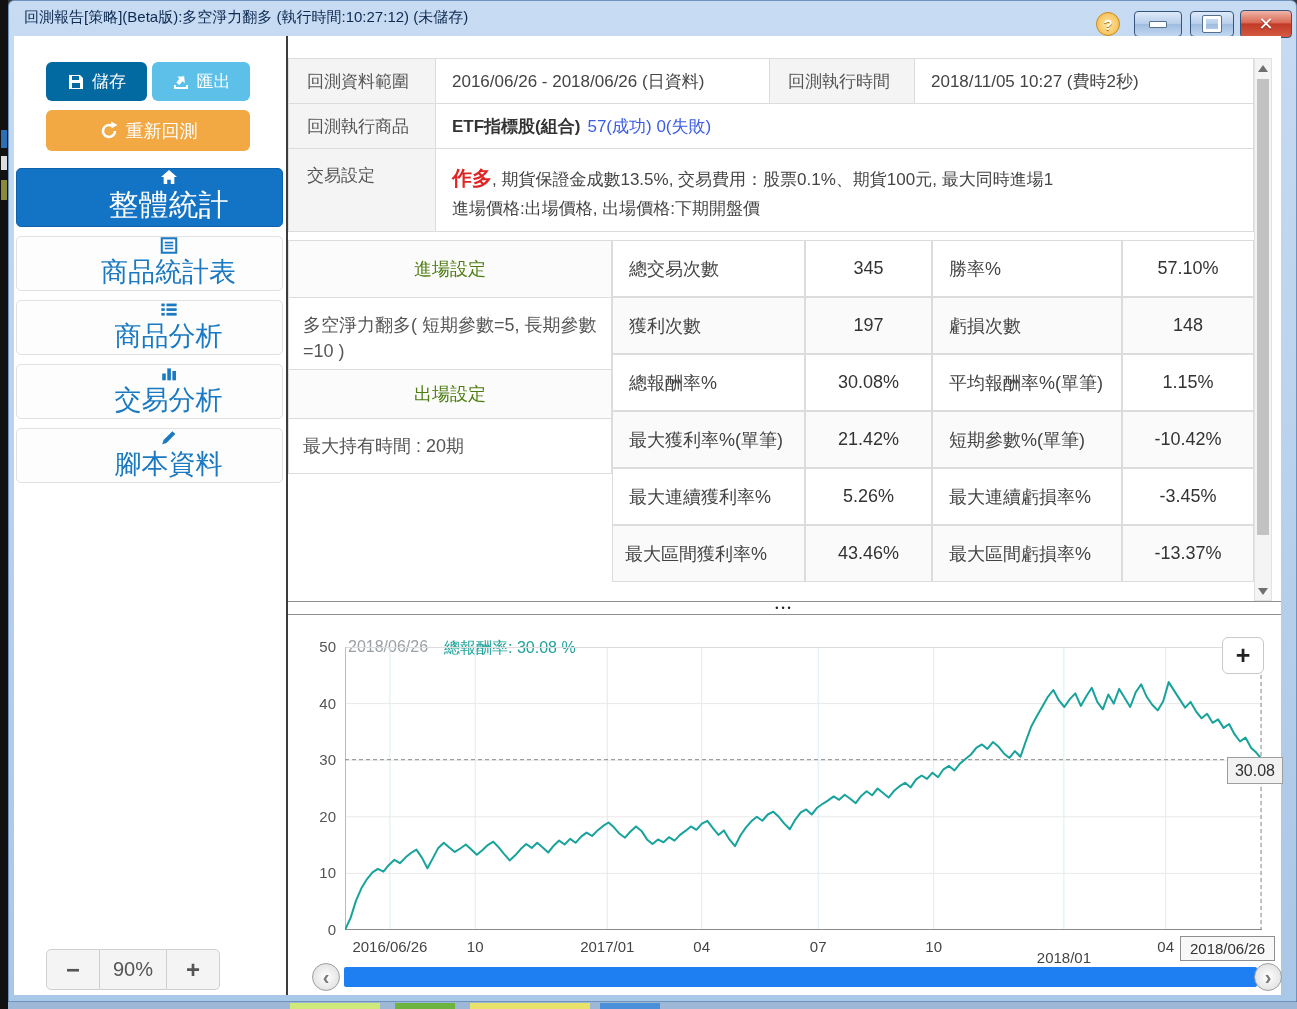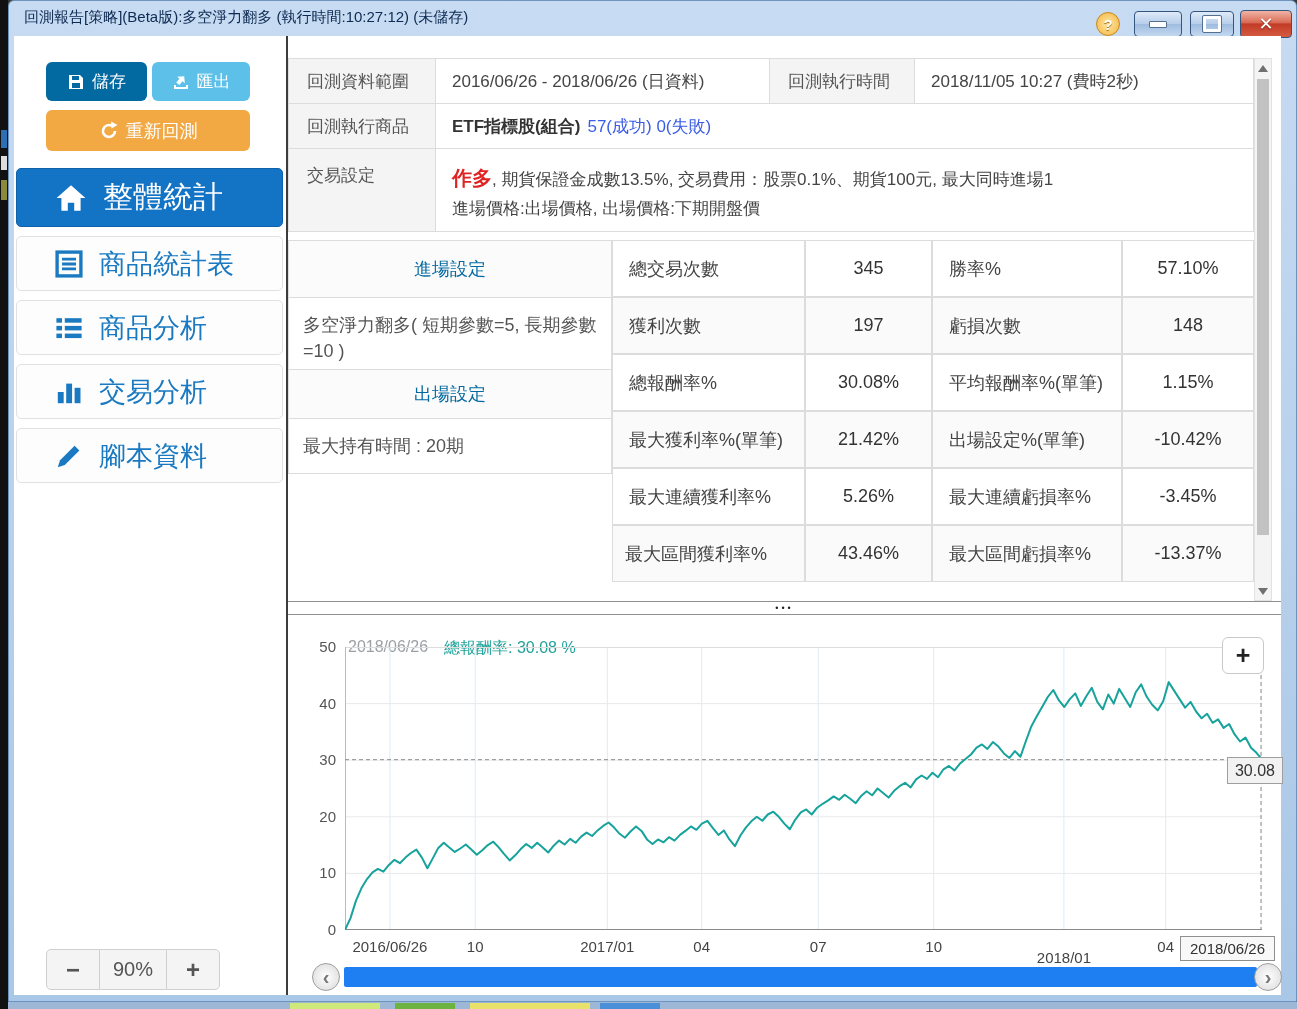--- a/index.html
+++ b/index.html
@@ -33,42 +33,42 @@
   #divider-v{position:absolute;left:272px;top:0;width:2px;height:959px;background:#3c3c3c;}
 
   
   .act-btn{position:absolute;border-radius:6px;color:#fff;display:flex;align-items:center;
            justify-content:center;gap:7px;font-size:17px;cursor:pointer;}
   #btn-save{left:32px;top:26px;width:101px;height:39px;background:#0369a1;}
   #btn-export{left:138px;top:26px;width:98px;height:39px;background:#5cc0e8;}
   #btn-rerun{left:32px;top:74px;width:204px;height:41px;background:#f2a843;font-size:18px;}
   .menu-item{position:absolute;left:2px;width:267px;height:55px;background:#fdfdfd;
              border:1px solid #e1e1e1;border-radius:5px;display:flex;align-items:center;
-             padding-left:38px;box-sizing:border-box;gap:16px;color:#1a79c0;font-size:27px;cursor:pointer;}
+             padding-left:38px;box-sizing:border-box;color:#1a79c0;font-size:27px;cursor:pointer;flex-direction:column;}
   .menu-item.active{background:#1373c5;color:#fff;height:59px;font-size:30px;border:1px solid #0f62aa;}
   .zoombar{position:absolute;left:32px;top:913px;height:41px;display:flex;}
   .zoombar .zcell{height:41px;box-sizing:border-box;border:1px solid #cfcfcf;background:#f4f4f4;
                   display:flex;align-items:center;justify-content:center;color:#555;}
   #zoom-minus{width:54px;border-radius:5px 0 0 5px;font-size:24px;font-weight:bold;}
   #zoom-level{width:66px;border-left:none;border-right:none;font-size:20px;}
   #zoom-plus{width:54px;border-radius:0 5px 5px 0;font-size:24px;font-weight:bold;}
 
   
   #main{position:absolute;left:274px;top:0;width:993px;height:959px;}
   .cell{position:absolute;box-sizing:border-box;border:1px solid #dcdcdc;font-size:17px;color:#555;
         display:flex;align-items:center;}
   .lab{background:#f4f4f4;padding-left:18px;}
   .val{background:#fff;padding-left:16px;color:#444;}
   .center{justify-content:center;padding-left:0;}
   .red{color:#e02222;}
   .blue{color:#3b5ce6;}
   .bold{font-weight:bold;color:#333;}
 
   
-  .shead{background:#fbfbfb;justify-content:center;font-size:18px;color:#0369a1;}
+  .shead{background:#fbfbfb;justify-content:center;font-size:18px;color:#4d7c0f;}
   .scontent{padding:8px 14px;font-size:18px;color:#555;line-height:1.45;align-items:flex-start;padding-top:14px;}
   .stat-lab{background:#fff;font-size:18px;color:#444;padding-left:16px;}
   .stat-val{background:#fff;font-size:18px;color:#333;justify-content:center;}
   .alt{background:#fafafa;}
 
   
   #vscroll{position:absolute;left:966px;top:22px;width:18px;height:543px;background:#f4f4f4;border:1px solid #e2e2e2;box-sizing:border-box;}
   .varrow{position:absolute;left:0;width:16px;height:18px;display:flex;align-items:center;justify-content:center;}
   .tri-up{width:0;height:0;border-left:5px solid transparent;border-right:5px solid transparent;border-bottom:7px solid #707070;}
   .tri-down{width:0;height:0;border-left:5px solid transparent;border-right:5px solid transparent;border-top:7px solid #707070;}
@@ -239,21 +239,21 @@
           <div class="cell stat-lab alt" style="left: 324px; top: 261px; width: 193px; height: 57px;">獲利次數</div>
           <div class="cell stat-val center alt" style="left: 517px; top: 261px; width: 127px; height: 57px;">197</div>
           <div class="cell stat-lab alt" style="left: 644px; top: 261px; width: 190px; height: 57px;">虧損次數</div>
           <div class="cell stat-val center alt" style="left: 834px; top: 261px; width: 132px; height: 57px;">148</div>
           <div class="cell stat-lab" style="left: 324px; top: 318px; width: 193px; height: 57px;">總報酬率%</div>
           <div class="cell stat-val center red" style="left: 517px; top: 318px; width: 127px; height: 57px;">30.08%</div>
           <div class="cell stat-lab" style="left: 644px; top: 318px; width: 190px; height: 57px;">平均報酬率%(單筆)</div>
           <div class="cell stat-val center" style="left: 834px; top: 318px; width: 132px; height: 57px;">1.15%</div>
           <div class="cell stat-lab alt" style="left: 324px; top: 375px; width: 193px; height: 57px;">最大獲利率%(單筆)</div>
           <div class="cell stat-val center alt" style="left: 517px; top: 375px; width: 127px; height: 57px;">21.42%</div>
-          <div class="cell stat-lab alt" style="left: 644px; top: 375px; width: 190px; height: 57px;">出場設定%(單筆)</div>
+          <div class="cell stat-lab alt" style="left: 644px; top: 375px; width: 190px; height: 57px;">短期參數%(單筆)</div>
           <div class="cell stat-val center alt" style="left: 834px; top: 375px; width: 132px; height: 57px;">-10.42%</div>
           <div class="cell stat-lab" style="left: 324px; top: 432px; width: 193px; height: 57px;">最大連續獲利率%</div>
           <div class="cell stat-val center" style="left: 517px; top: 432px; width: 127px; height: 57px;">5.26%</div>
           <div class="cell stat-lab" style="left: 644px; top: 432px; width: 190px; height: 57px;">最大連續虧損率%</div>
           <div class="cell stat-val center" style="left: 834px; top: 432px; width: 132px; height: 57px;">-3.45%</div>
           <div class="cell stat-lab alt" style="left: 324px; top: 489px; width: 193px; height: 57px; padding-left: 12px;">最大區間獲利率%</div>
           <div class="cell stat-val center alt" style="left: 517px; top: 489px; width: 127px; height: 57px;">43.46%</div>
           <div class="cell stat-lab alt" style="left: 644px; top: 489px; width: 190px; height: 57px;">最大區間虧損率%</div>
           <div class="cell stat-val center alt" style="left: 834px; top: 489px; width: 132px; height: 57px;">-13.37%</div>
         </div>

